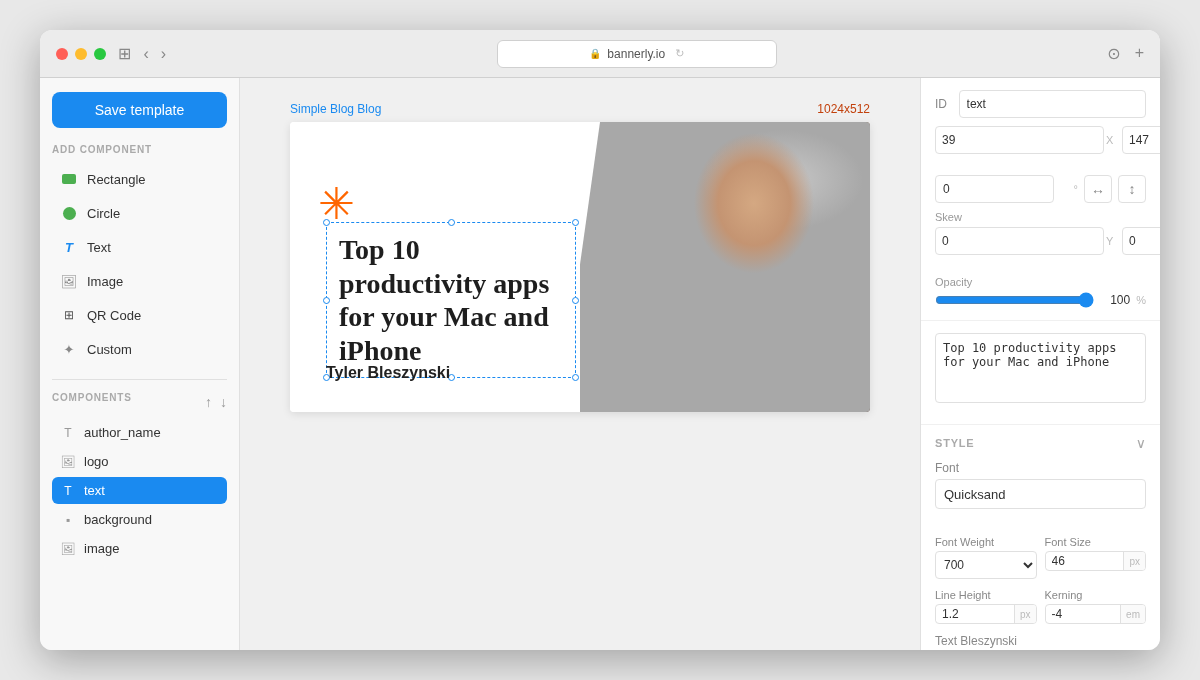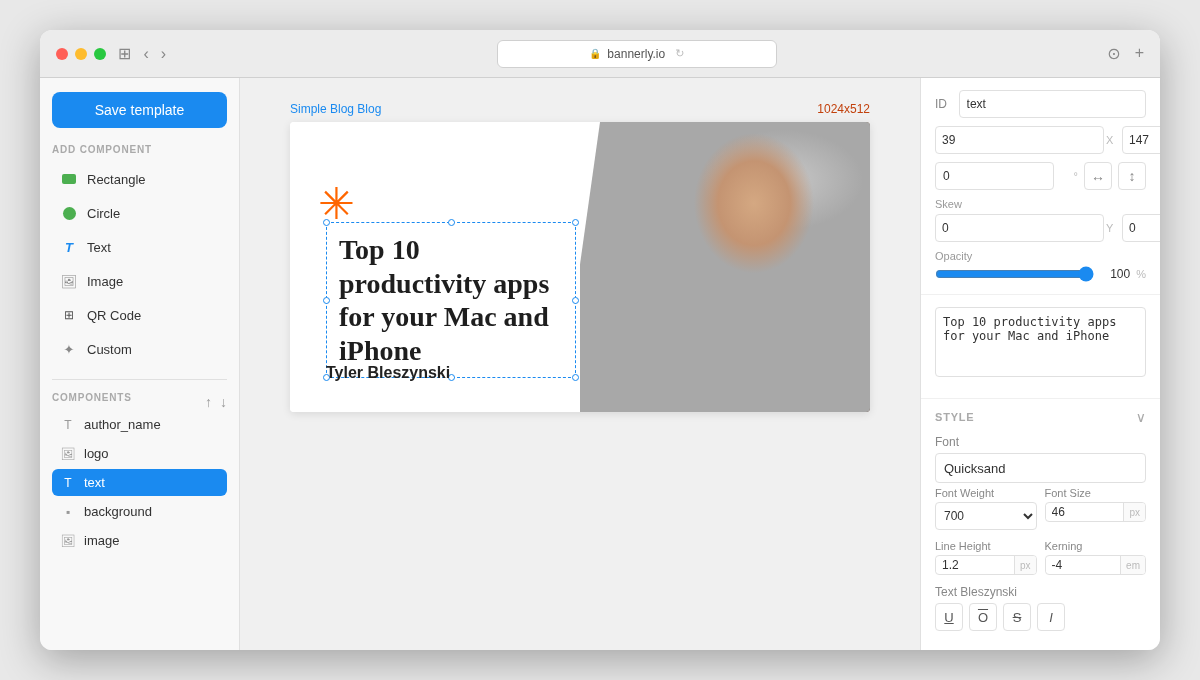--- a/index.html
+++ b/index.html
@@ -124,20 +124,21 @@
     .icon-qr { color: #555; font-size: 12px; }
     .icon-custom { color: #888; font-size: 13px; }
 
     .divider { height: 1px; background: #e0e0e0; margin: 12px 0; }
 
     
     .components-header {
       display: flex;
       align-items: center;
       justify-content: space-between;
+      margin-bottom: 8px;
     }
     .comp-arrows { display: flex; gap: 8px; color: #999; font-size: 14px; cursor: pointer; }
     .comp-list-item {
       display: flex;
       align-items: center;
       gap: 8px;
       padding: 6px 8px;
       border-radius: 6px;
       cursor: pointer;
       color: #333;
@@ -302,21 +303,21 @@
       border-radius: 4px;
       background: #fff;
       display: flex; align-items: center; justify-content: center;
       cursor: pointer;
       color: #888;
       font-size: 14px;
     }
     .coord-row {
       display: flex;
       gap: 4px;
-      margin-bottom: 8px;
+      margin-bottom: 21px;
     }
     .coord-group {
       flex: 1;
       display: flex;
       align-items: center;
       gap: 2px;
     }
     .coord-input {
       flex: 1;
       height: 28px;
@@ -394,21 +395,21 @@
       margin-bottom: 4px;
     }
     .style-input {
       width: 100%;
       height: 30px;
       border: 1px solid #e0e0e0;
       border-radius: 4px;
       padding: 0 8px;
       font-size: 13px;
       color: #333;
-      margin-bottom: 4px;
+      margin-bottom: 27px;
     }
     .style-row-2col {
       display: flex;
       gap: 8px;
       margin-bottom: 10px;
     }
     .style-col {
       flex: 1;
     }
     .style-col-label {

